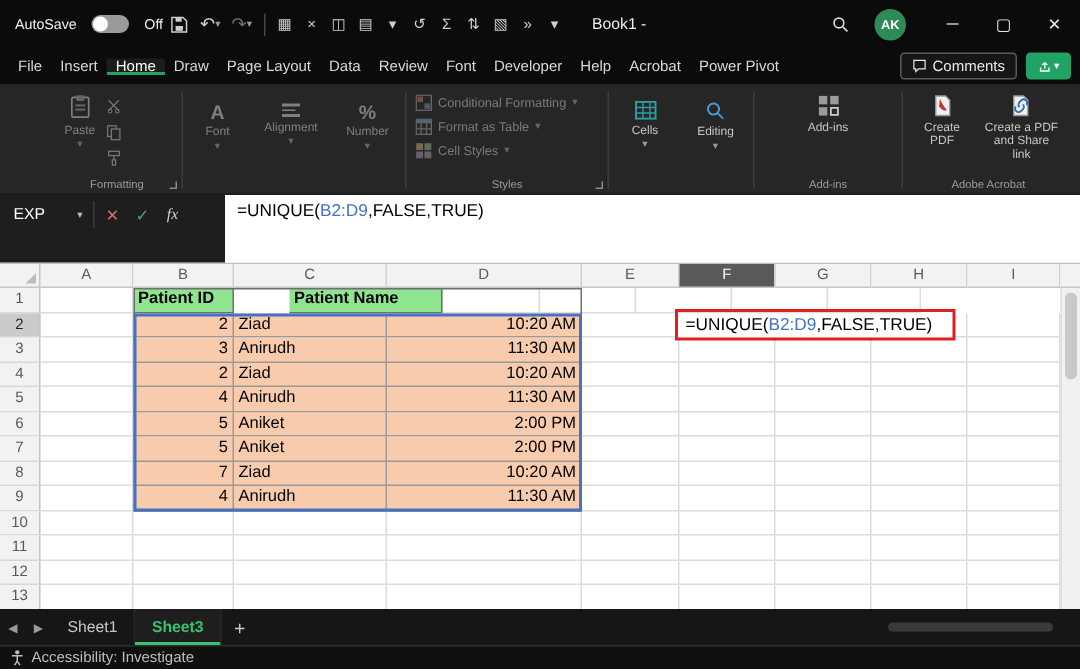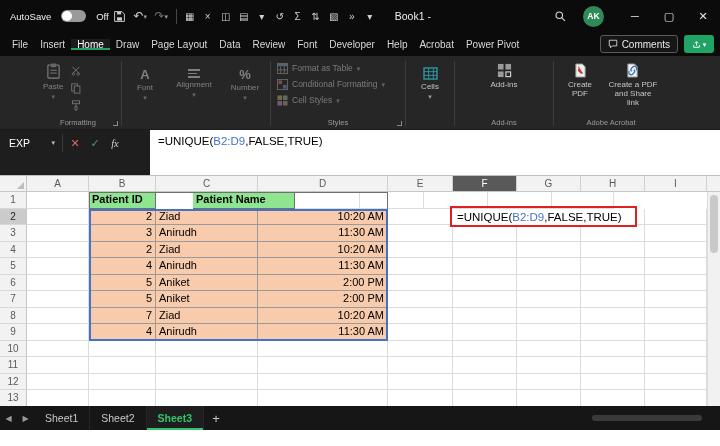--- a/index.html
+++ b/index.html
@@ -248,33 +248,33 @@
         <span class="chev">▾</span>
       </div>
     </div>
 
     <div class="gdiv"></div>
 
     <div class="rgroup" style="width:132px;">
       <div class="stylerow dis">
         <svg width="11" height="11" viewBox="0 0 12 12">
             <rect x="0.5" y="0.5" width="11" height="11" fill="none" stroke="#9a9a9a"></rect>
-            <rect x="0.5" y="0.5" width="11" height="3" fill="#7d93b5"></rect>
-            <path d="M4 3.5v8M8 3.5v8M0.5 7.5h11" stroke="#9a9a9a"></path>
-          </svg>
-        <span>Format as Table</span>
+            <rect x="1.5" y="1.5" width="4" height="4" fill="#b96a6a"></rect>
+            <rect x="6.5" y="6.5" width="4" height="4" fill="#6a86b9"></rect>
+          </svg>
+        <span>Conditional Formatting</span>
           <span class="chev">▾</span>
       </div>
       <div class="stylerow dis">
         <svg width="11" height="11" viewBox="0 0 12 12">
             <rect x="0.5" y="0.5" width="11" height="11" fill="none" stroke="#9a9a9a"></rect>
-            <rect x="1.5" y="1.5" width="4" height="4" fill="#b96a6a"></rect>
-            <rect x="6.5" y="6.5" width="4" height="4" fill="#6a86b9"></rect>
-          </svg>
-        <span>Conditional Formatting</span>
+            <rect x="0.5" y="0.5" width="11" height="3" fill="#7d93b5"></rect>
+            <path d="M4 3.5v8M8 3.5v8M0.5 7.5h11" stroke="#9a9a9a"></path>
+          </svg>
+        <span>Format as Table</span>
           <span class="chev">▾</span>
       </div>
       <div class="stylerow dis">
         <svg width="11" height="11" viewBox="0 0 12 12">
             <rect x="0.5" y="0.5" width="5" height="5" fill="#b0a070"></rect>
             <rect x="6.5" y="0.5" width="5" height="5" fill="#8aa887"></rect>
             <rect x="0.5" y="6.5" width="5" height="5" fill="#9a8fae"></rect>
             <rect x="6.5" y="6.5" width="5" height="5" fill="#aa8f8f"></rect>
           </svg>
         <span>Cell Styles</span>
@@ -290,20 +290,30 @@
       <div class="bigbtn" style="margin-top:4px;">
         <svg width="15" height="13" viewBox="0 0 16 14">
             <rect x="1" y="1" width="14" height="12" fill="none" stroke="#2e9ba6" stroke-width="1.4"></rect>
             <path d="M1 5h14M1 9h14M6 1v12M11 1v12" stroke="#2e9ba6" stroke-width="1"></path>
           </svg>
         <span>Cells</span>
         <span class="chev">▾</span>
       </div>
     </div>
 
+    <div class="rgroup" style="width:48px;">
+      <div class="bigbtn" style="margin-top:4px;">
+        <svg width="14" height="14" viewBox="0 0 16 16">
+            <circle cx="6.5" cy="6.5" r="4.2" fill="none" stroke="#4a9bd4" stroke-width="1.5"></circle>
+            <path d="M9.8 9.8l4 4" stroke="#4a9bd4" stroke-width="1.5"></path>
+          </svg>
+        <span>Editing</span>
+        <span class="chev">▾</span>
+      </div>
+    </div>
 
     <div class="gdiv"></div>
 
     <div class="rgroup" style="width:96px;">
       <div class="grow-items" style="justify-content:center;gap:6px;">
         <div class="bigbtn">
           <svg width="15" height="15" viewBox="0 0 16 16">
               <rect x="1" y="1" width="6" height="6" fill="#9a9a9a"></rect>
               <rect x="9" y="1" width="6" height="6" fill="#9a9a9a"></rect>
               <rect x="1" y="9" width="6" height="6" fill="#9a9a9a"></rect>
@@ -535,20 +545,26 @@
         <div class="cell" style="width: 64px;"></div>
         <div class="cell" style="width: 64px;"></div>
         <div class="cell" style="width: 62px;"></div>
       </div>
     </div>
 
   <div class="tabbar">
     <span class="navarrow">◀</span>
     <span class="navarrow">▶</span>
     <span class="stab">Sheet1</span>
-    <span class="stab">Sheet2</span>
     <span class="stab active">Sheet3</span>
     <span class="addsheet">+</span>
     <span class="hthumb"></span>
   </div>
 
+  <div class="statusbar">
+    <svg width="9" height="11" viewBox="0 0 10 12">
+        <circle cx="5" cy="2" r="1.6" fill="#bdbdbd"></circle>
+        <path d="M1 4.5h8M5 4.5v4M5 8.5L3 11.5M5 8.5l2 3" stroke="#bdbdbd" stroke-width="1.1" fill="none"></path>
+      </svg>
+    <span>Accessibility: Investigate</span>
+  </div>
 
 </div>
 
 </body></html>

